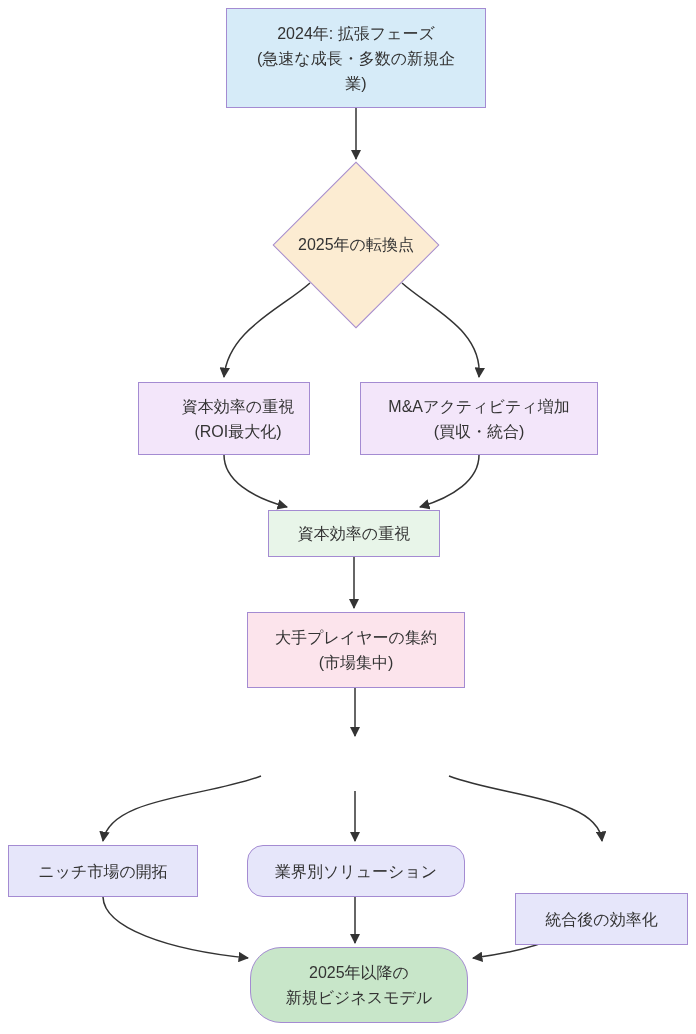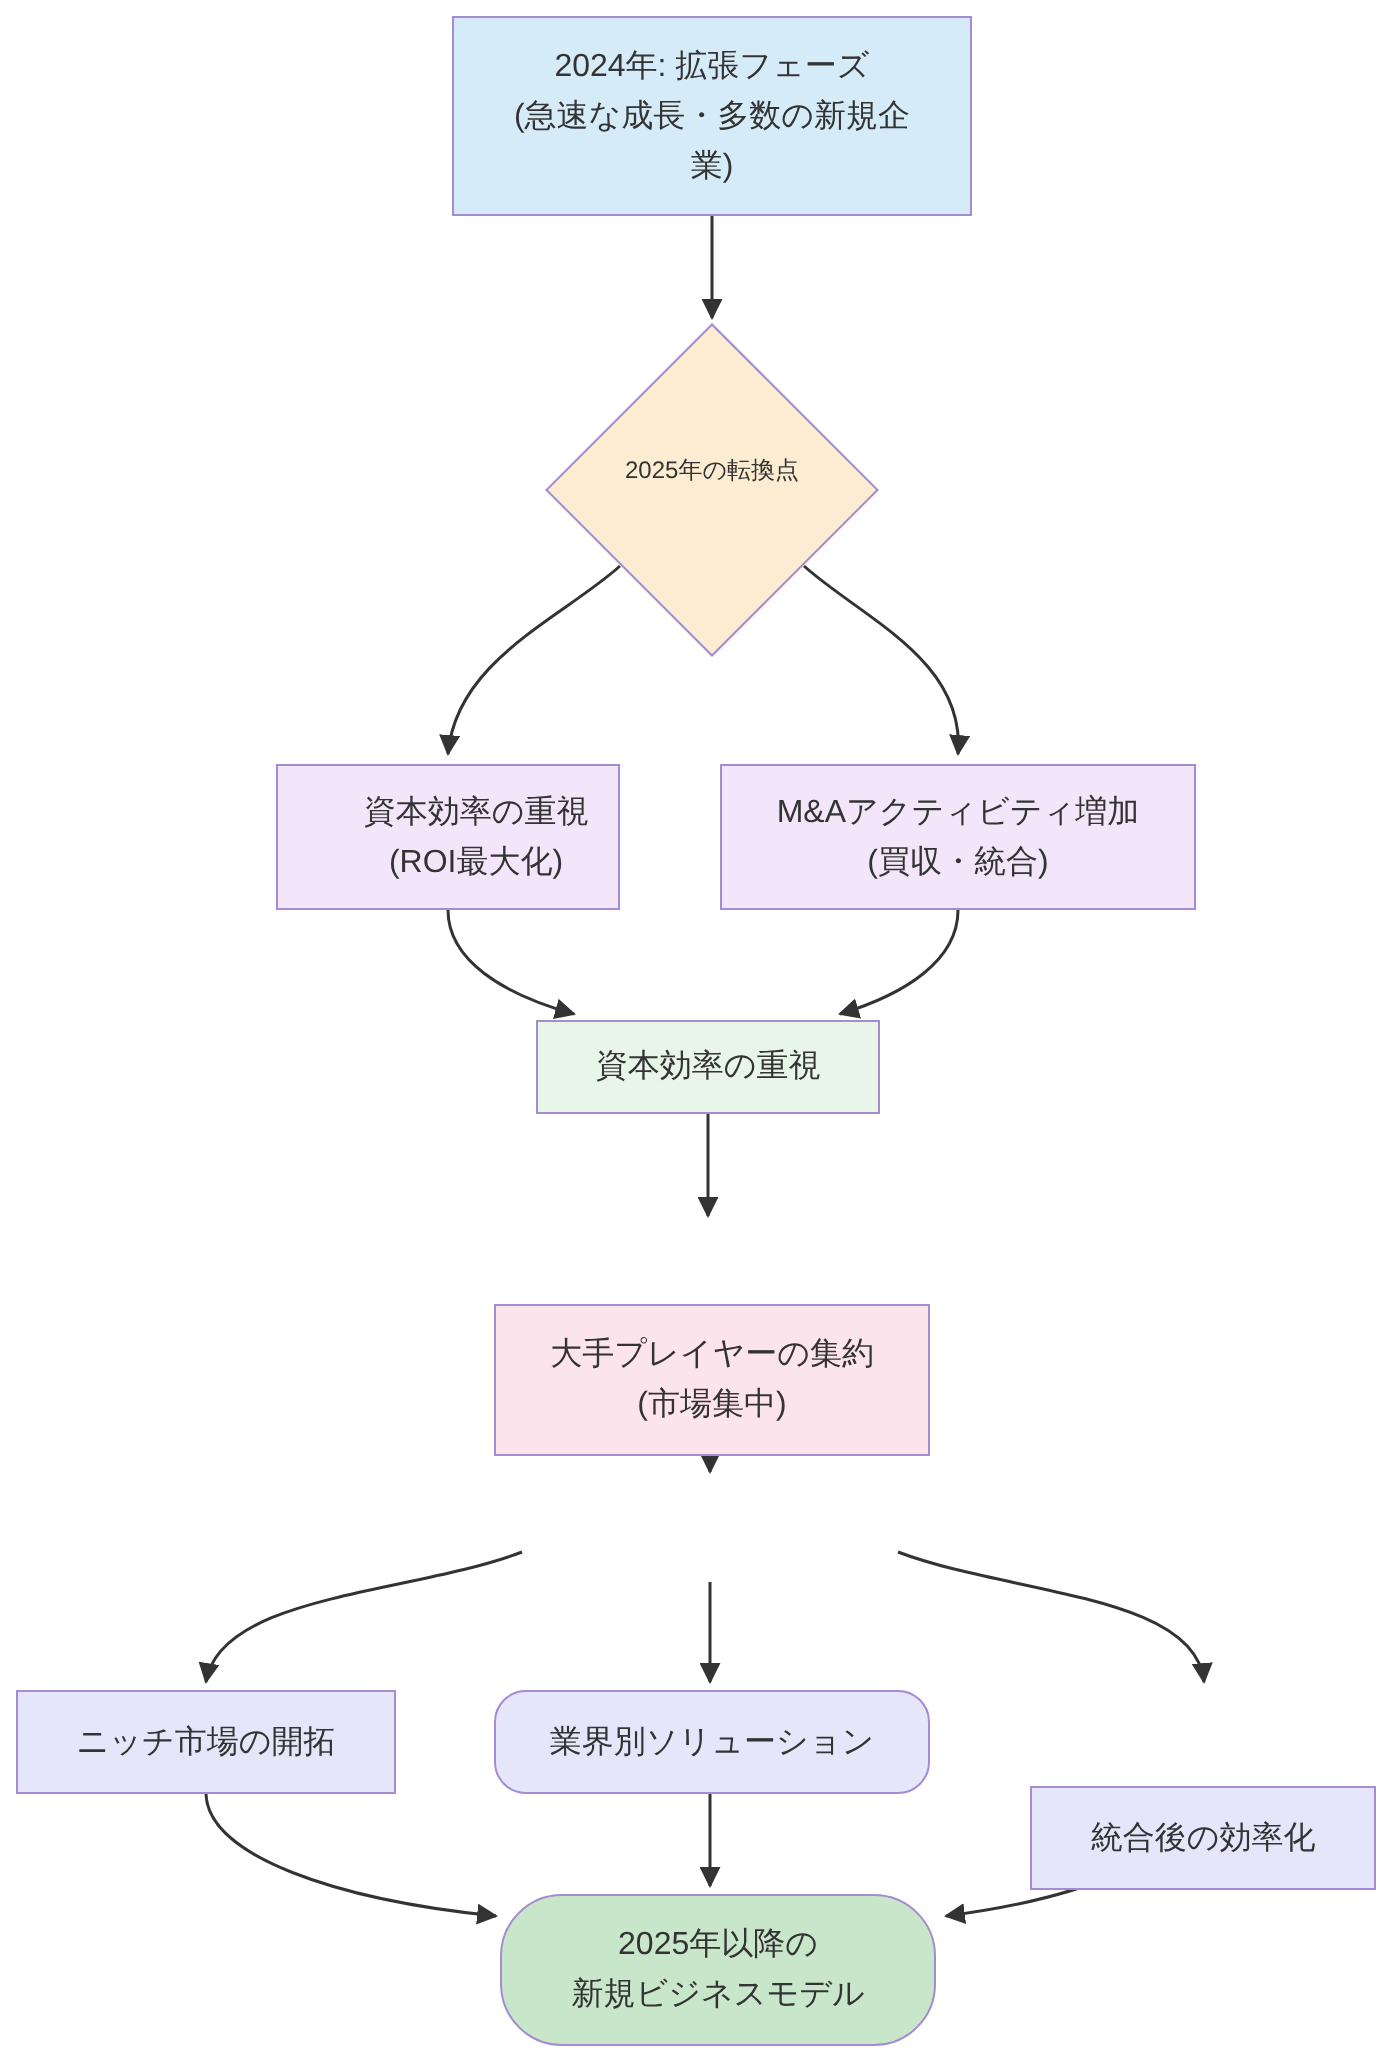--- a/index.html
+++ b/index.html
@@ -26,25 +26,25 @@
   .diamond-shape {
     position: absolute;
     left: 297px; top: 186px;
     width: 118px; height: 118px;
     box-sizing: border-box;
     border: 1px solid #a48bd2;
     transform: rotate(45deg);
   }
   .diamond-label {
     position: absolute;
-    left: 266px; top: 220px;
+    left: 266px; top: 230px;
     width: 180px; height: 30px;
     display: flex; align-items: center; justify-content: center;
     text-align: center;
-    font-size: 12px; color: #333333;
+    font-size: 16px; color: #333333;
   }
 </style>
 </head>
 <body>
 
 <div class="canvas">
 
   <svg class="edges-layer" width="696" height="1034" viewBox="0 0 696 1034">
     <defs>
       <marker id="arrow" viewBox="0 0 10 10" refX="9" refY="5" markerWidth="7" markerHeight="7" orient="auto">
@@ -76,21 +76,21 @@
   <div class="diamond-label">2025年の転換点</div>
 
   <div class="node" style="left: 138px; top: 382px; width: 172px; height: 73px; background: rgb(243, 230, 250); border-color: rgb(164, 139, 210); padding-left: 36px;">資本効率の重視
 (ROI最大化)</div>
 
   <div class="node" style="left: 360px; top: 382px; width: 238px; height: 73px; background: rgb(243, 230, 250); border-color: rgb(164, 139, 210);">M&amp;Aアクティビティ増加
 (買収・統合)</div>
 
   <div class="node" style="left: 268px; top: 510px; width: 172px; height: 47px; background: rgb(232, 245, 233); border-color: rgb(164, 139, 210);">資本効率の重視</div>
 
-  <div class="node" style="left: 247px; top: 612px; width: 218px; height: 76px; background: rgb(252, 228, 236); border-color: rgb(164, 139, 210); margin-top: 40px;">大手プレイヤーの集約
+  <div class="node" style="left: 247px; top: 612px; width: 218px; height: 76px; background: rgb(252, 228, 236); border-color: rgb(164, 139, 210);">大手プレイヤーの集約
 (市場集中)</div>
 
 
   <div class="node" style="left: 8px; top: 845px; width: 190px; height: 52px; background: rgb(230, 230, 250); border-color: rgb(164, 139, 210);">ニッチ市場の開拓</div>
 
   <div class="node" style="left: 247px; top: 845px; width: 218px; height: 52px; background: rgb(230, 230, 250); border-color: rgb(164, 139, 210); border-radius: 16px;">業界別ソリューション</div>
 
   <div class="node" style="left: 515px; top: 845px; width: 173px; height: 52px; background: rgb(230, 230, 250); border-color: rgb(164, 139, 210); margin-top: 48px;">統合後の効率化</div>
 
   <div class="node" style="left: 250px; top: 947px; width: 218px; height: 76px; background: rgb(200, 230, 201); border-color: rgb(164, 139, 210); border-radius: 31px;">2025年以降の

